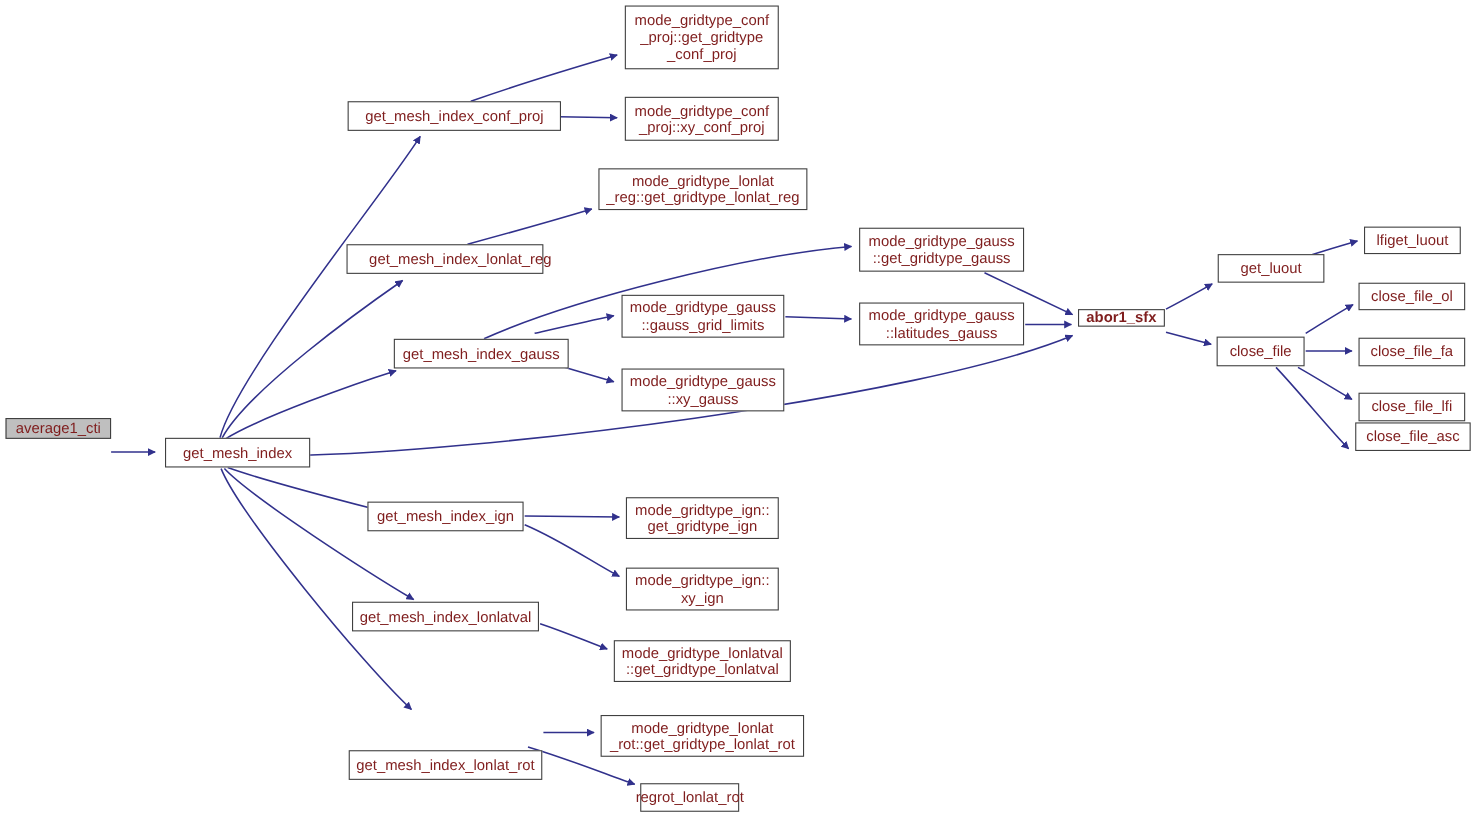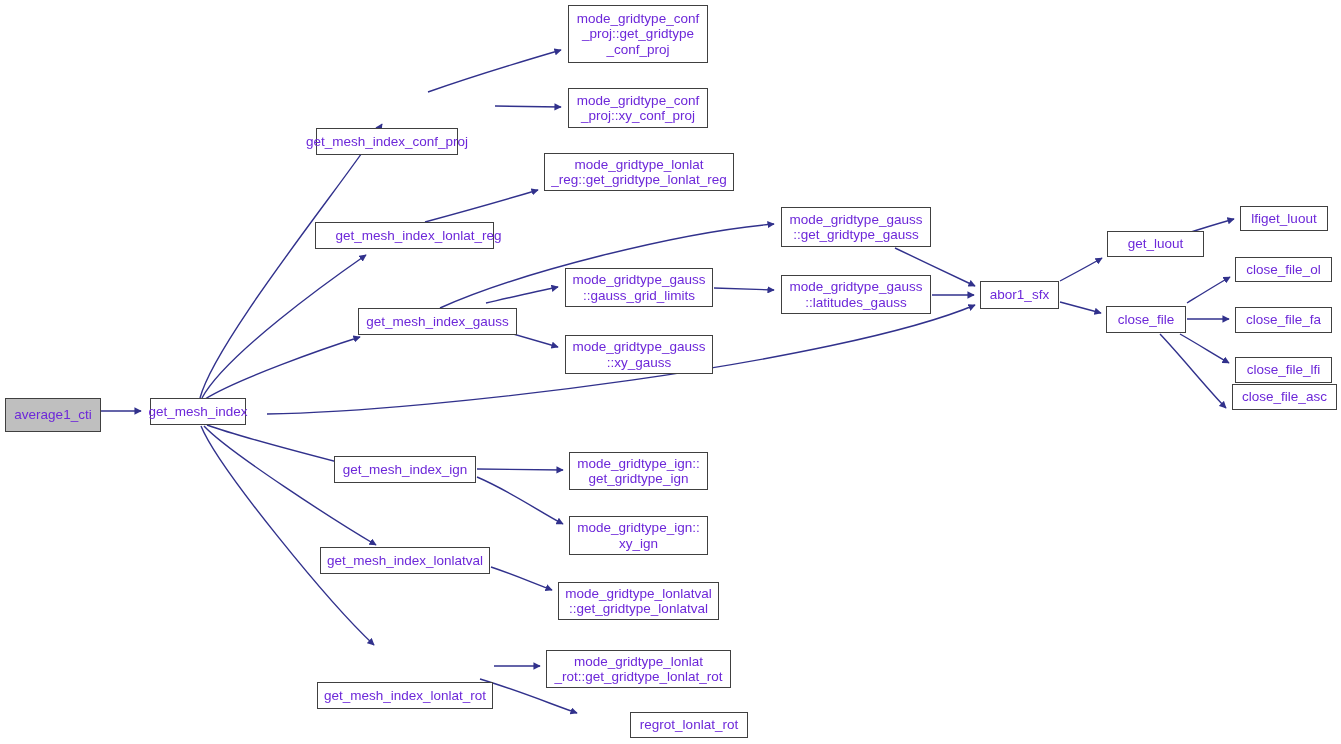--- a/index.html
+++ b/index.html
@@ -1,21 +1,21 @@
 <!DOCTYPE html>
 <html><head>
 <meta charset="utf-8">
 <style>
   html,body{margin:0;padding:0;background:#ffffff;}
   #canvas{position:relative;width:1341px;height:744px;background:#ffffff;
           font-family:"Liberation Sans", sans-serif;overflow:hidden;}
   svg#edges{position:absolute;left:0;top:0;width:1341px;height:744px;}
   .node{position:absolute;box-sizing:border-box;border:1px solid #404040;
         background:#ffffff;display:flex;align-items:center;justify-content:center;
-        text-align:center;color:#6d28d9;font-size:13.5px;line-height:15.5px;
+        text-align:center;color:#7f1d1d;font-size:13.5px;line-height:15.5px;
         letter-spacing:0px;}
   .node.root{background:#bfbfbf;border-color:#404040;}
   .node span{display:block;padding:0 4px;white-space:pre-line;}
 </style>
 </head>
 <body>
 
 <div id="canvas">
   <svg id="edges" viewBox="0 0 1341 744" xmlns="http://www.w3.org/2000/svg">
     <defs>
@@ -49,27 +49,27 @@
         <path d="M1180,334 C1196,343 1215,355 1229,363" fill="none" stroke="#31318c" stroke-width="1.4" marker-end="url(#arrow)"></path>
         <path d="M1160,334 C1180,355 1210,392 1226,408" fill="none" stroke="#31318c" stroke-width="1.4" marker-end="url(#arrow)"></path>
         <path d="M477,469 L563,470" fill="none" stroke="#31318c" stroke-width="1.4" marker-end="url(#arrow)"></path>
         <path d="M477,477 C510,491 540,512 563,524" fill="none" stroke="#31318c" stroke-width="1.4" marker-end="url(#arrow)"></path>
         <path d="M491,567 C515,575 533,583 552,590" fill="none" stroke="#31318c" stroke-width="1.4" marker-end="url(#arrow)"></path>
         <path d="M494,666 L540,666" fill="none" stroke="#31318c" stroke-width="1.4" marker-end="url(#arrow)"></path>
         <path d="M480,679 C520,691 556,706 577,713" fill="none" stroke="#31318c" stroke-width="1.4" marker-end="url(#arrow)"></path>
       </g>
   </svg>
   <div id="node-layer">
-      <div class="node root" style="left: 5px; top: 398px; width: 96px; height: 34px;">
+      <div class="node root" style="left: 5px; top: 380px; width: 96px; height: 19px;">
         <span>average1_cti</span>
       </div>
-      <div class="node" style="left: 150px; top: 398px; width: 96px; height: 27px;">
+      <div class="node" style="left: 150px; top: 398px; width: 132px; height: 27px;">
         <span>get_mesh_index</span>
       </div>
-      <div class="node" style="left: 316px; top: 92px; width: 142px; height: 27px; margin-top: 36px;">
+      <div class="node" style="left: 316px; top: 92px; width: 194px; height: 27px;">
         <span>get_mesh_index_conf_proj</span>
       </div>
       <div class="node" style="left: 568px; top: 5px; width: 140px; height: 58px;">
         <span>mode_gridtype_conf
 _proj::get_gridtype
 _conf_proj</span>
       </div>
       <div class="node" style="left: 568px; top: 88px; width: 140px; height: 40px;">
         <span>mode_gridtype_conf
 _proj::xy_conf_proj</span>
@@ -93,21 +93,21 @@
 ::xy_gauss</span>
       </div>
       <div class="node" style="left: 781px; top: 207px; width: 150px; height: 40px;">
         <span>mode_gridtype_gauss
 ::get_gridtype_gauss</span>
       </div>
       <div class="node" style="left: 781px; top: 275px; width: 150px; height: 39px;">
         <span>mode_gridtype_gauss
 ::latitudes_gauss</span>
       </div>
-      <div class="node" style="left: 980px; top: 281px; width: 79px; height: 28px;">
+      <div class="node" style="left: 980px; top: 281px; width: 79px; height: 16px; font-weight: bold;">
         <span>abor1_sfx</span>
       </div>
       <div class="node" style="left: 1107px; top: 231px; width: 97px; height: 26px;">
         <span>get_luout</span>
       </div>
       <div class="node" style="left: 1106px; top: 306px; width: 80px; height: 27px;">
         <span>close_file</span>
       </div>
       <div class="node" style="left: 1240px; top: 206px; width: 88px; height: 25px;">
         <span>lfiget_luout</span>
@@ -142,17 +142,17 @@
         <span>mode_gridtype_lonlatval
 ::get_gridtype_lonlatval</span>
       </div>
       <div class="node" style="left: 317px; top: 682px; width: 176px; height: 27px;">
         <span>get_mesh_index_lonlat_rot</span>
       </div>
       <div class="node" style="left: 546px; top: 650px; width: 185px; height: 38px;">
         <span>mode_gridtype_lonlat
 _rot::get_gridtype_lonlat_rot</span>
       </div>
-      <div class="node" style="left: 582px; top: 712px; width: 118px; height: 26px; margin-left: 48px;">
+      <div class="node" style="left: 582px; top: 712px; width: 90px; height: 26px;">
         <span>regrot_lonlat_rot</span>
       </div>
     </div>
 </div>
 
 </body></html>

